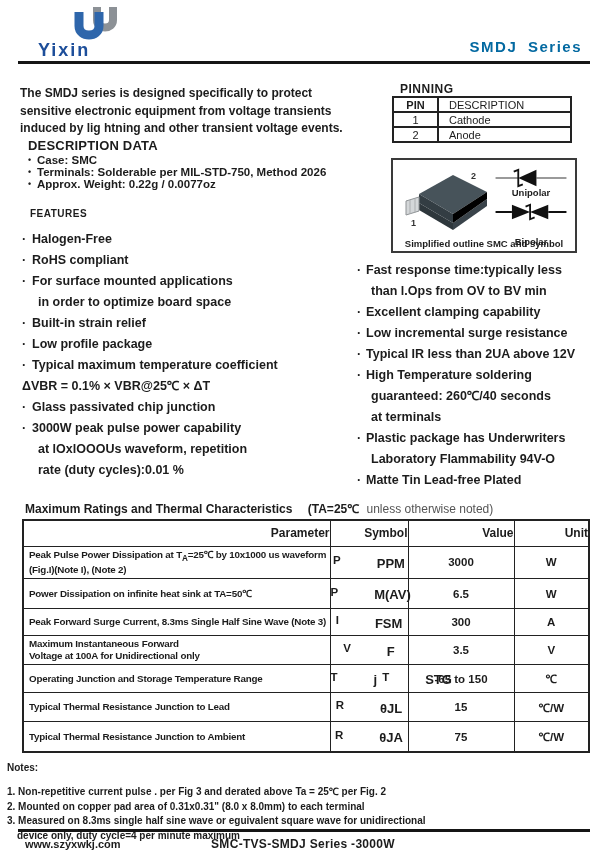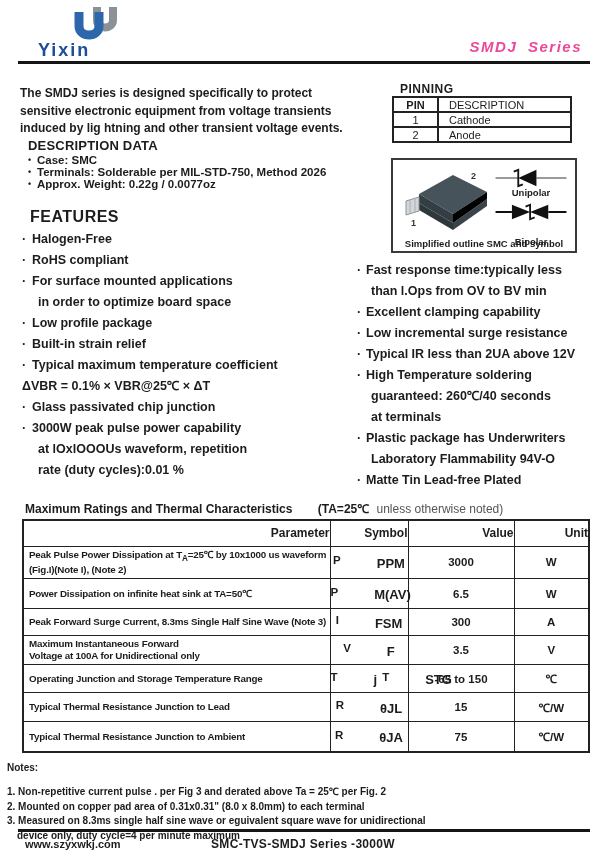--- a/index.html
+++ b/index.html
@@ -4,30 +4,30 @@
 <style>
   * { margin:0; padding:0; box-sizing:border-box; }
   html,body { background:#e8e8e8; }
   body { font-family:"Liberation Sans", sans-serif; color:#1c1c1c; }
   .page { position:relative; width:606px; height:864px; background:#ffffff; overflow:hidden; }
 
   
   .logo { position:absolute; left:22px; top:2px; width:110px; height:60px; }
   .logo svg { position:absolute; left:48px; top:2px; }
   .brand-text { position:absolute; left:16px; top:38px; font-size:18px; font-weight:800; letter-spacing:2px; color:#1d4e9a; }
-  .series-title { position:absolute; right:24px; top:38px; font-size:15px; font-weight:600; letter-spacing:1.5px; word-spacing:5px; color:#ec4899;font-style:italic; }
+  .series-title { position:absolute; right:24px; top:38px; font-size:15px; font-weight:600; letter-spacing:1.5px; word-spacing:5px; color:#0369a1; }
   .header-rule { position:absolute; left:18px; width:572px; top:61px; height:3px; background:#151515; }
 
   
   .intro { position:absolute; left:20px; top:85px; width:365px; font-size:12px; font-weight:600; line-height:17.5px; }
   .mech { position:absolute; left:28px; top:138px; width:360px; }
   .mech-heading { font-size:13px; font-weight:800; letter-spacing:0.2px; margin-bottom:2px; }
   .mech-item { font-size:11.5px; font-weight:600; line-height:11.8px; padding-left:9px; position:relative; }
   .mech-item::before { content:"•"; position:absolute; left:0; top:0; font-size:9px; line-height:11.8px; }
-  .features-heading { position:absolute; left:30px; top:208px; font-size:16px; font-weight:800; letter-spacing:0.5px; }
+  .features-heading { position:absolute; left:30px; top:208px; font-size:10px; font-weight:800; letter-spacing:0.5px; }
   .feat-list { position:absolute; left:22px; top:229px; width:335px; font-size:12.5px; font-weight:600; }
   .feat-list .li { position:relative; height:21px; line-height:21px; padding-left:10px; }
   .feat-list .li.b::before { content:"·"; position:absolute; left:0; font-weight:900; }
   .feat-list .li.c { padding-left:16px; }
   .feat-list .li.f { padding-left:0; }
 
   
   .pinning-heading { position:absolute; left:400px; top:82px; font-size:12px; font-weight:800; letter-spacing:0.5px; }
   table.pin { position:absolute; left:392px; top:96px; width:180px; border-collapse:collapse; table-layout:fixed; }
   table.pin th, table.pin td { border:2px solid #222; font-size:11px; height:15px; padding:0; }
@@ -45,21 +45,21 @@
   .outline-caption { position:absolute; left:0; right:0; bottom:2px; text-align:center; font-size:9.5px; font-weight:700; }
 
   .rfeat-list { position:absolute; left:357px; top:260px; width:245px; font-size:12.5px; font-weight:600; }
   .rfeat-list .li { position:relative; height:21px; line-height:21px; padding-left:9px; }
   .rfeat-list .li.b::before { content:"·"; position:absolute; left:0; font-weight:900; }
   .rfeat-list .li.c { padding-left:14px; }
 
   
   .ratings-heading { position:absolute; left:25px; top:500px; font-size:12px; }
   .ratings-heading .t1 { font-weight:800; }
-  .ratings-heading .t2 { font-weight:800; margin-left:22px; }
+  .ratings-heading .t2 { font-weight:800; margin-left:12px; }
   .ratings-heading .t3 { font-weight:400; color:#555; margin-left:4px; }
 
   table.ratings { position:absolute; left:22px; top:519px; width:566px; border-collapse:collapse; table-layout:fixed; border:2px solid #222; }
   table.ratings th, table.ratings td { border:1.5px solid #222; vertical-align:middle; }
   table.ratings th { height:26px; font-size:12px; font-weight:700; text-align:right; }
   col.c-param { width:307px; } col.c-sym { width:78px; } col.c-val { width:106px; } col.c-unit { width:75px; }
   td.param { font-size:9.8px; font-weight:600; letter-spacing:-0.2px; padding:2px 5px; line-height:12px; overflow:hidden; }
   td.param .pl { display:block; white-space:nowrap; }
   td.sym, td.val, td.unit { text-align:center; font-size:11.5px; font-weight:600; }
   td.sym sub { font-size:13px; font-weight:600;margin-left:36px; }
@@ -102,22 +102,22 @@
     <div class="mech-item">Terminals: Solderable per MIL-STD-750, Method 2026</div>
     <div class="mech-item">Approx. Weight:  0.22g / 0.0077oz</div>
   </div>
 
   <div class="features-heading">FEATURES</div>
   <div class="feat-list">
     <div class="li b">Halogen-Free</div>
     <div class="li b">RoHS compliant</div>
     <div class="li b">For surface mounted applications</div>
     <div class="li c">in order to optimize board space</div>
+    <div class="li b">Built-in strain relief</div>
     <div class="li b">Low profile package</div>
-    <div class="li b">Built-in strain relief</div>
     <div class="li b">Typical maximum temperature  coefficient</div>
     <div class="li f">ΔVBR = 0.1% × VBR@25℃ × ΔT</div>
     <div class="li b">Glass passivated chip junction</div>
     <div class="li b">3000W peak pulse power capability</div>
     <div class="li c">at lOxlOOOUs waveform, repetition</div>
     <div class="li c">rate (duty cycles):0.01 %</div>
   </div>
 
   <div class="pinning-heading">PINNING</div>
   <table class="pin">

